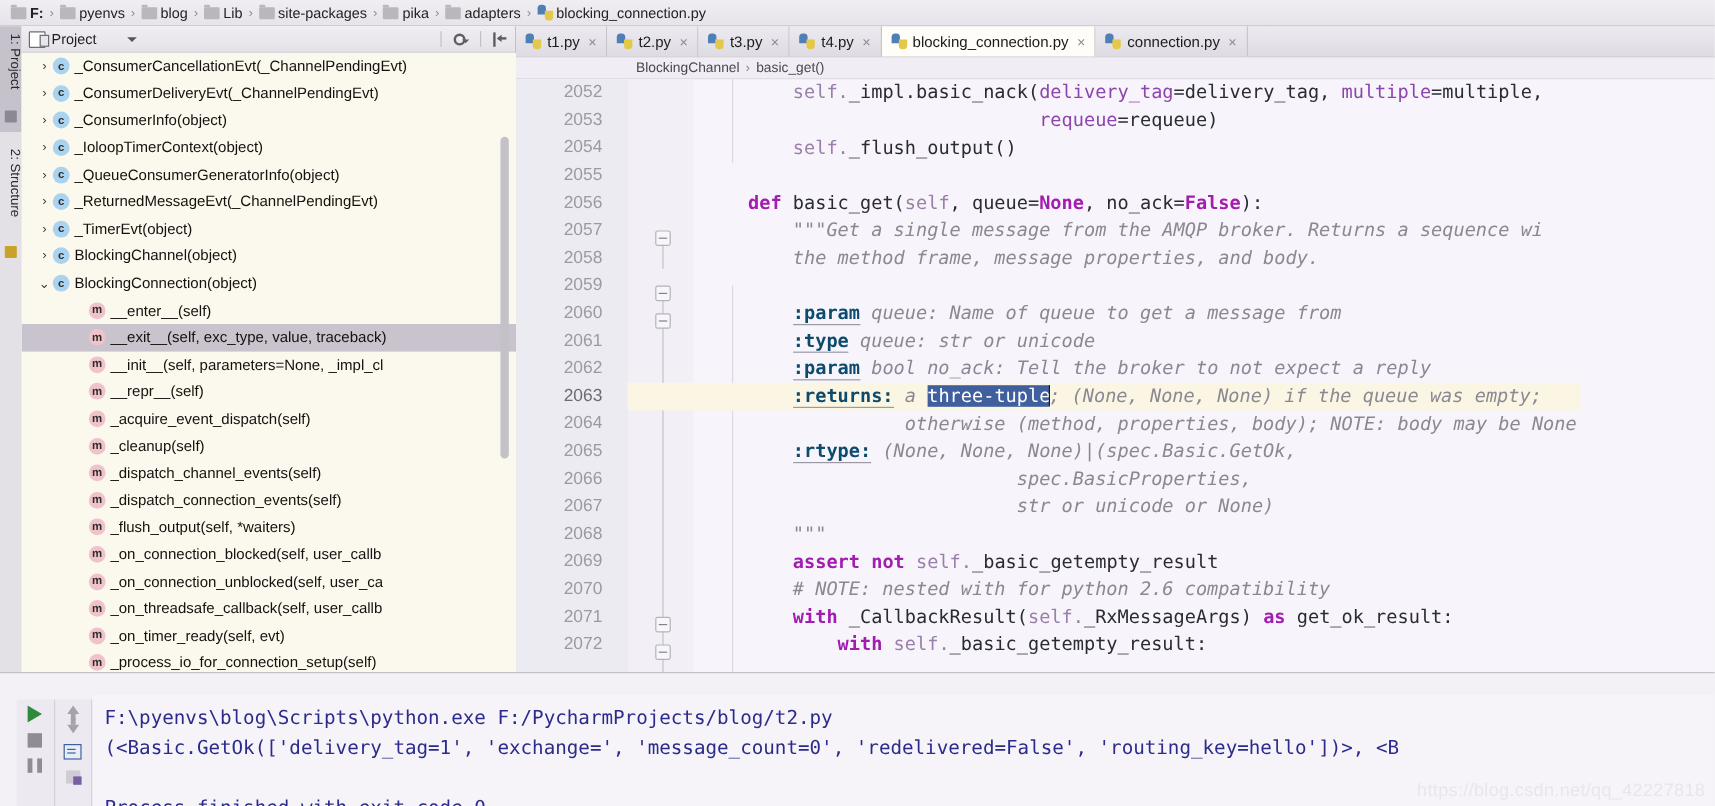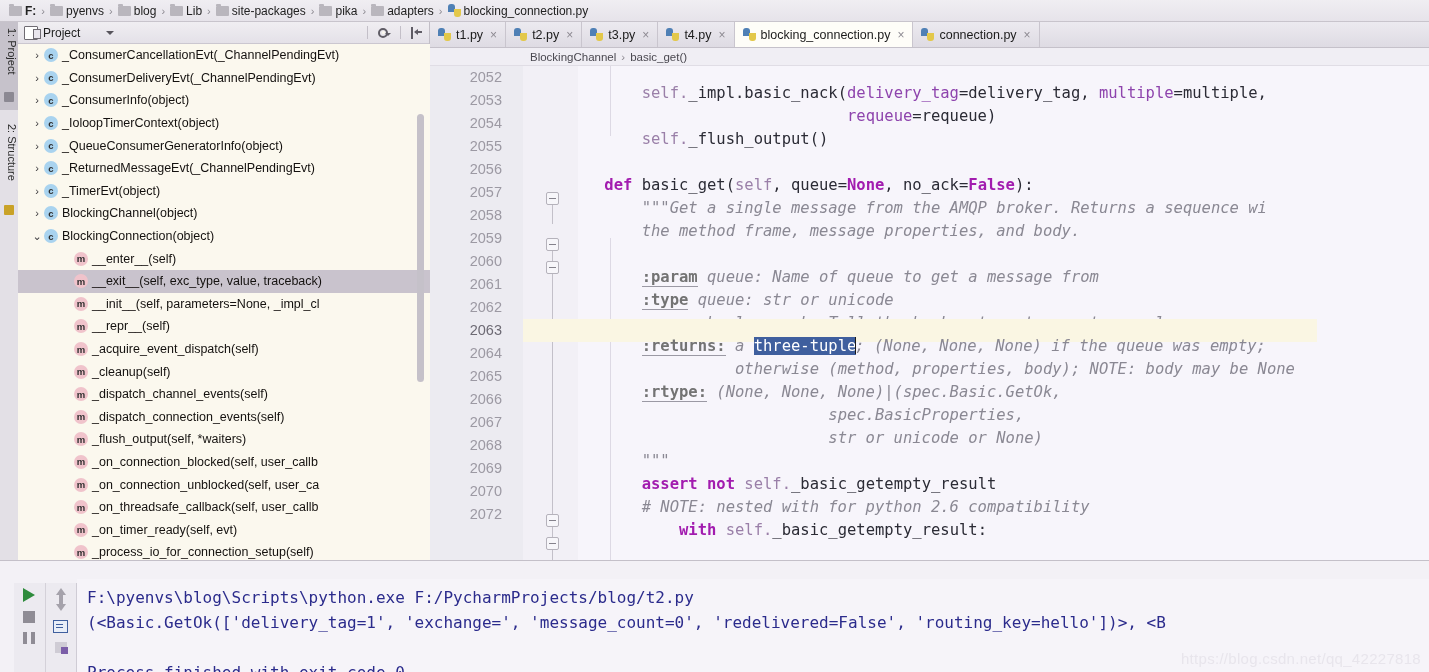--- a/index.html
+++ b/index.html
@@ -125,29 +125,29 @@
   .foldcol{position:absolute;left:93px;top:0;width:55px;height:494px;background:#f2f0f6;}
   .lines{position:absolute;left:0;top:0;width:887px;height:494px;}
   .ln{
     position:relative;height:23px;line-height:23px;white-space:pre;
     font-family:"DejaVu Sans Mono","Liberation Mono",monospace;font-size:15.5px;
   }
   .ln .num{
     position:absolute;left:0;width:72px;text-align:right;color:#9c99a3;
     font-family:"Liberation Sans",sans-serif;font-size:14.5px;
   }
-  .ln .txt{position:absolute;left:137px;white-space:pre;color:#2b2b35;margin-top:16px;}
+  .ln .txt{position:absolute;left:156px;white-space:pre;color:#2b2b35;}
   .ln.cur .hl{position:absolute;left:93px;right:0;top:0;height:23px;background:#faf6e3;}
   .ln.cur .num{color:#6d6a74;}
 
   .k{color:#a21caf;font-weight:bold;}
   .self{color:#9a7fa8;}
   .kw2{color:#8e44ad;}
   .doc{color:#8a8893;font-style:italic;}
-  .tag{color:#737373;font-weight:bold;border-bottom:1px solid #9b99a4;}
+  .tag{color:#0c4a6e;font-weight:bold;border-bottom:1px solid #9b99a4;}
   .cmt{color:#8a8893;font-style:italic;}
   .selhl{background:#3f5f9e;color:#fff;}
   .caret{display:inline-block;width:1px;height:17px;background:#1a1a1a;vertical-align:-3px;margin:0 -1px;}
 
   .fold{
     position:absolute;left:116px;width:13px;height:13px;box-sizing:border-box;
     border:1px solid #b5b2bb;background:#f7f6fa;
   }
   .fold.minus{border-radius:2px;}
   .fold.minus:after{content:"";position:absolute;left:2px;top:5px;width:7px;height:1px;background:#85828c;}
@@ -478,20 +478,21 @@
           <div class="ln"><span class="num">2061</span><span class="txt"><span>        </span><span class="tag">:type</span><span class="doc"> queue: str or unicode</span></span></div>
           <div class="ln"><span class="num">2062</span><span class="txt"><span>        </span><span class="tag">:param</span><span class="doc"> bool no_ack: Tell the broker to not expect a reply</span></span></div>
           <div class="ln cur"><span class="hl"></span><span class="num">2063</span><span class="txt"><span>        </span><span class="tag">:returns:</span><span class="doc"> a </span><span class="selhl">three-tuple</span><span class="caret"></span><span class="doc">; (None, None, None) if the queue was empty;</span></span></div>
           <div class="ln"><span class="num">2064</span><span class="txt"><span>                  </span><span class="doc">otherwise (method, properties, body); NOTE: body may be None</span></span></div>
           <div class="ln"><span class="num">2065</span><span class="txt"><span>        </span><span class="tag">:rtype:</span><span class="doc"> (None, None, None)|(spec.Basic.GetOk,</span></span></div>
           <div class="ln"><span class="num">2066</span><span class="txt"><span>                            </span><span class="doc">spec.BasicProperties,</span></span></div>
           <div class="ln"><span class="num">2067</span><span class="txt"><span>                            </span><span class="doc">str or unicode or None)</span></span></div>
           <div class="ln"><span class="num">2068</span><span class="txt"><span>        </span><span class="doc">"""</span></span></div>
           <div class="ln"><span class="num">2069</span><span class="txt"><span>        </span><span class="k">assert</span><span> </span><span class="k">not</span><span> </span><span class="self">self.</span><span>_basic_getempty_result</span></span></div>
           <div class="ln"><span class="num">2070</span><span class="txt"><span>        </span><span class="cmt"># NOTE: nested with for python 2.6 compatibility</span></span></div>
+          <div class="ln"><span class="num">2071</span><span class="txt"><span>        </span><span class="k">with</span><span> _CallbackResult(</span><span class="self">self.</span><span>_RxMessageArgs) </span><span class="k">as</span><span> get_ok_result:</span></span></div>
           <div class="ln"><span class="num">2072</span><span class="txt"><span>            </span><span class="k">with</span><span> </span><span class="self">self.</span><span>_basic_getempty_result:</span></span></div>
         </div>
     </div>
   </div>
 
   <div class="runpanel">
     <div class="runtools">
       <div class="rcol">
         <span class="tri"></span>
         <span class="sq"></span>

